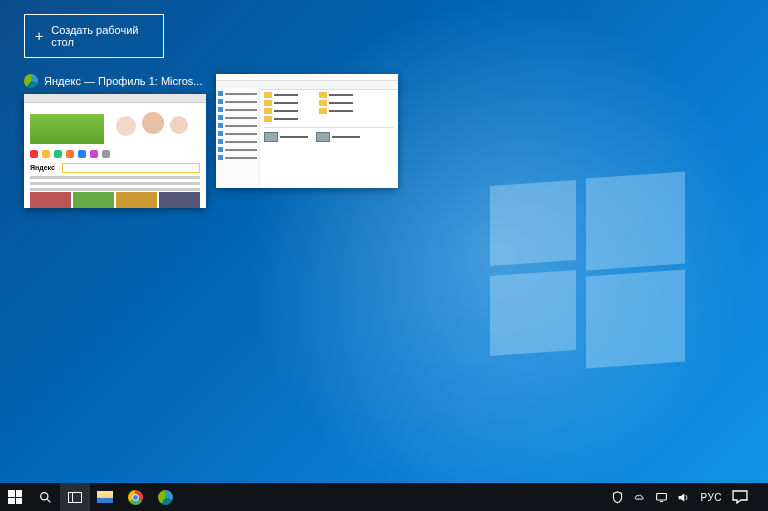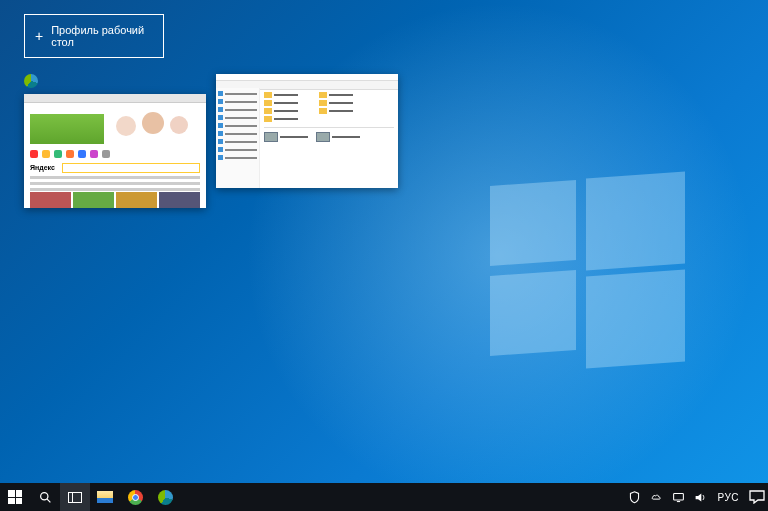--- a/index.html
+++ b/index.html
@@ -73,21 +73,21 @@
 
   
   .edge-icon{background:conic-gradient(#39c 0 30%,#0a7e8c 30% 60%,#7fba00 60% 100%);border-radius:50%;}
   .explorer-icon{background:linear-gradient(#2b7cd3,#5aa9e6);clip-path:polygon(0 20%,35% 20%,45% 0,100% 0,100% 100%,0 100%);}
 
   
   .taskbar{position:absolute;left:0;right:0;bottom:0;height:28px;background:#101318;display:flex;align-items:center;color:#fff;font-size:11px;}
   .tb-left{display:flex;align-items:center;height:100%;}
   .tb-btn{width:30px;height:100%;display:flex;align-items:center;justify-content:center;cursor:pointer;}
   .tb-btn.active{background:#2a2f37;}
-  .tb-right{margin-left:auto;display:flex;align-items:center;height:100%;padding-right:3px;gap:10px;}
+  .tb-right{margin-left:auto;display:flex;align-items:center;height:100%;padding-right:20px;gap:10px;}
   .tray{display:flex;align-items:center;gap:9px;}
   .tray svg,.tray span.ic{width:13px;height:13px;display:block;}
   .lang{font-size:10px;letter-spacing:.5px;cursor:pointer;}
   .notif{width:16px;height:14px;cursor:pointer;}
 
   
   .ic-start{width:14px;height:14px;display:grid;grid-template-columns:1fr 1fr;grid-template-rows:1fr 1fr;gap:1px;}
   .ic-start span{background:#fff;}
   .ic-search{width:13px;height:13px;}
   .ic-taskview{width:14px;height:11px;border:1px solid #fff;box-sizing:border-box;position:relative;}
@@ -105,26 +105,27 @@
 
   <div class="winlogo">
     <div class="q1"></div>
       <div class="q2"></div>
       <div class="q3"></div>
       <div class="q4"></div>
   </div>
 
   <div class="new-desktop">
     <span class="plus">+</span>
-    <span>Профиль рабочий стол</span>
+    <span>Создать рабочий стол</span>
   </div>
 
   <div class="thumb thumb1">
     <div class="title">
       <span class="app-icon edge-icon"></span>
+      <span>Яндекс — Профиль 1: Micros...</span>
     </div>
     <div class="preview">
       <div class="t1-tabs"></div>
       <div class="t1-addr"></div>
       <div class="t1-body">
         <div class="t1-banner"></div>
         <div class="t1-circ c1"></div>
           <div class="t1-circ c2"></div>
           <div class="t1-circ c3"></div>
         <div class="t1-row r1">

